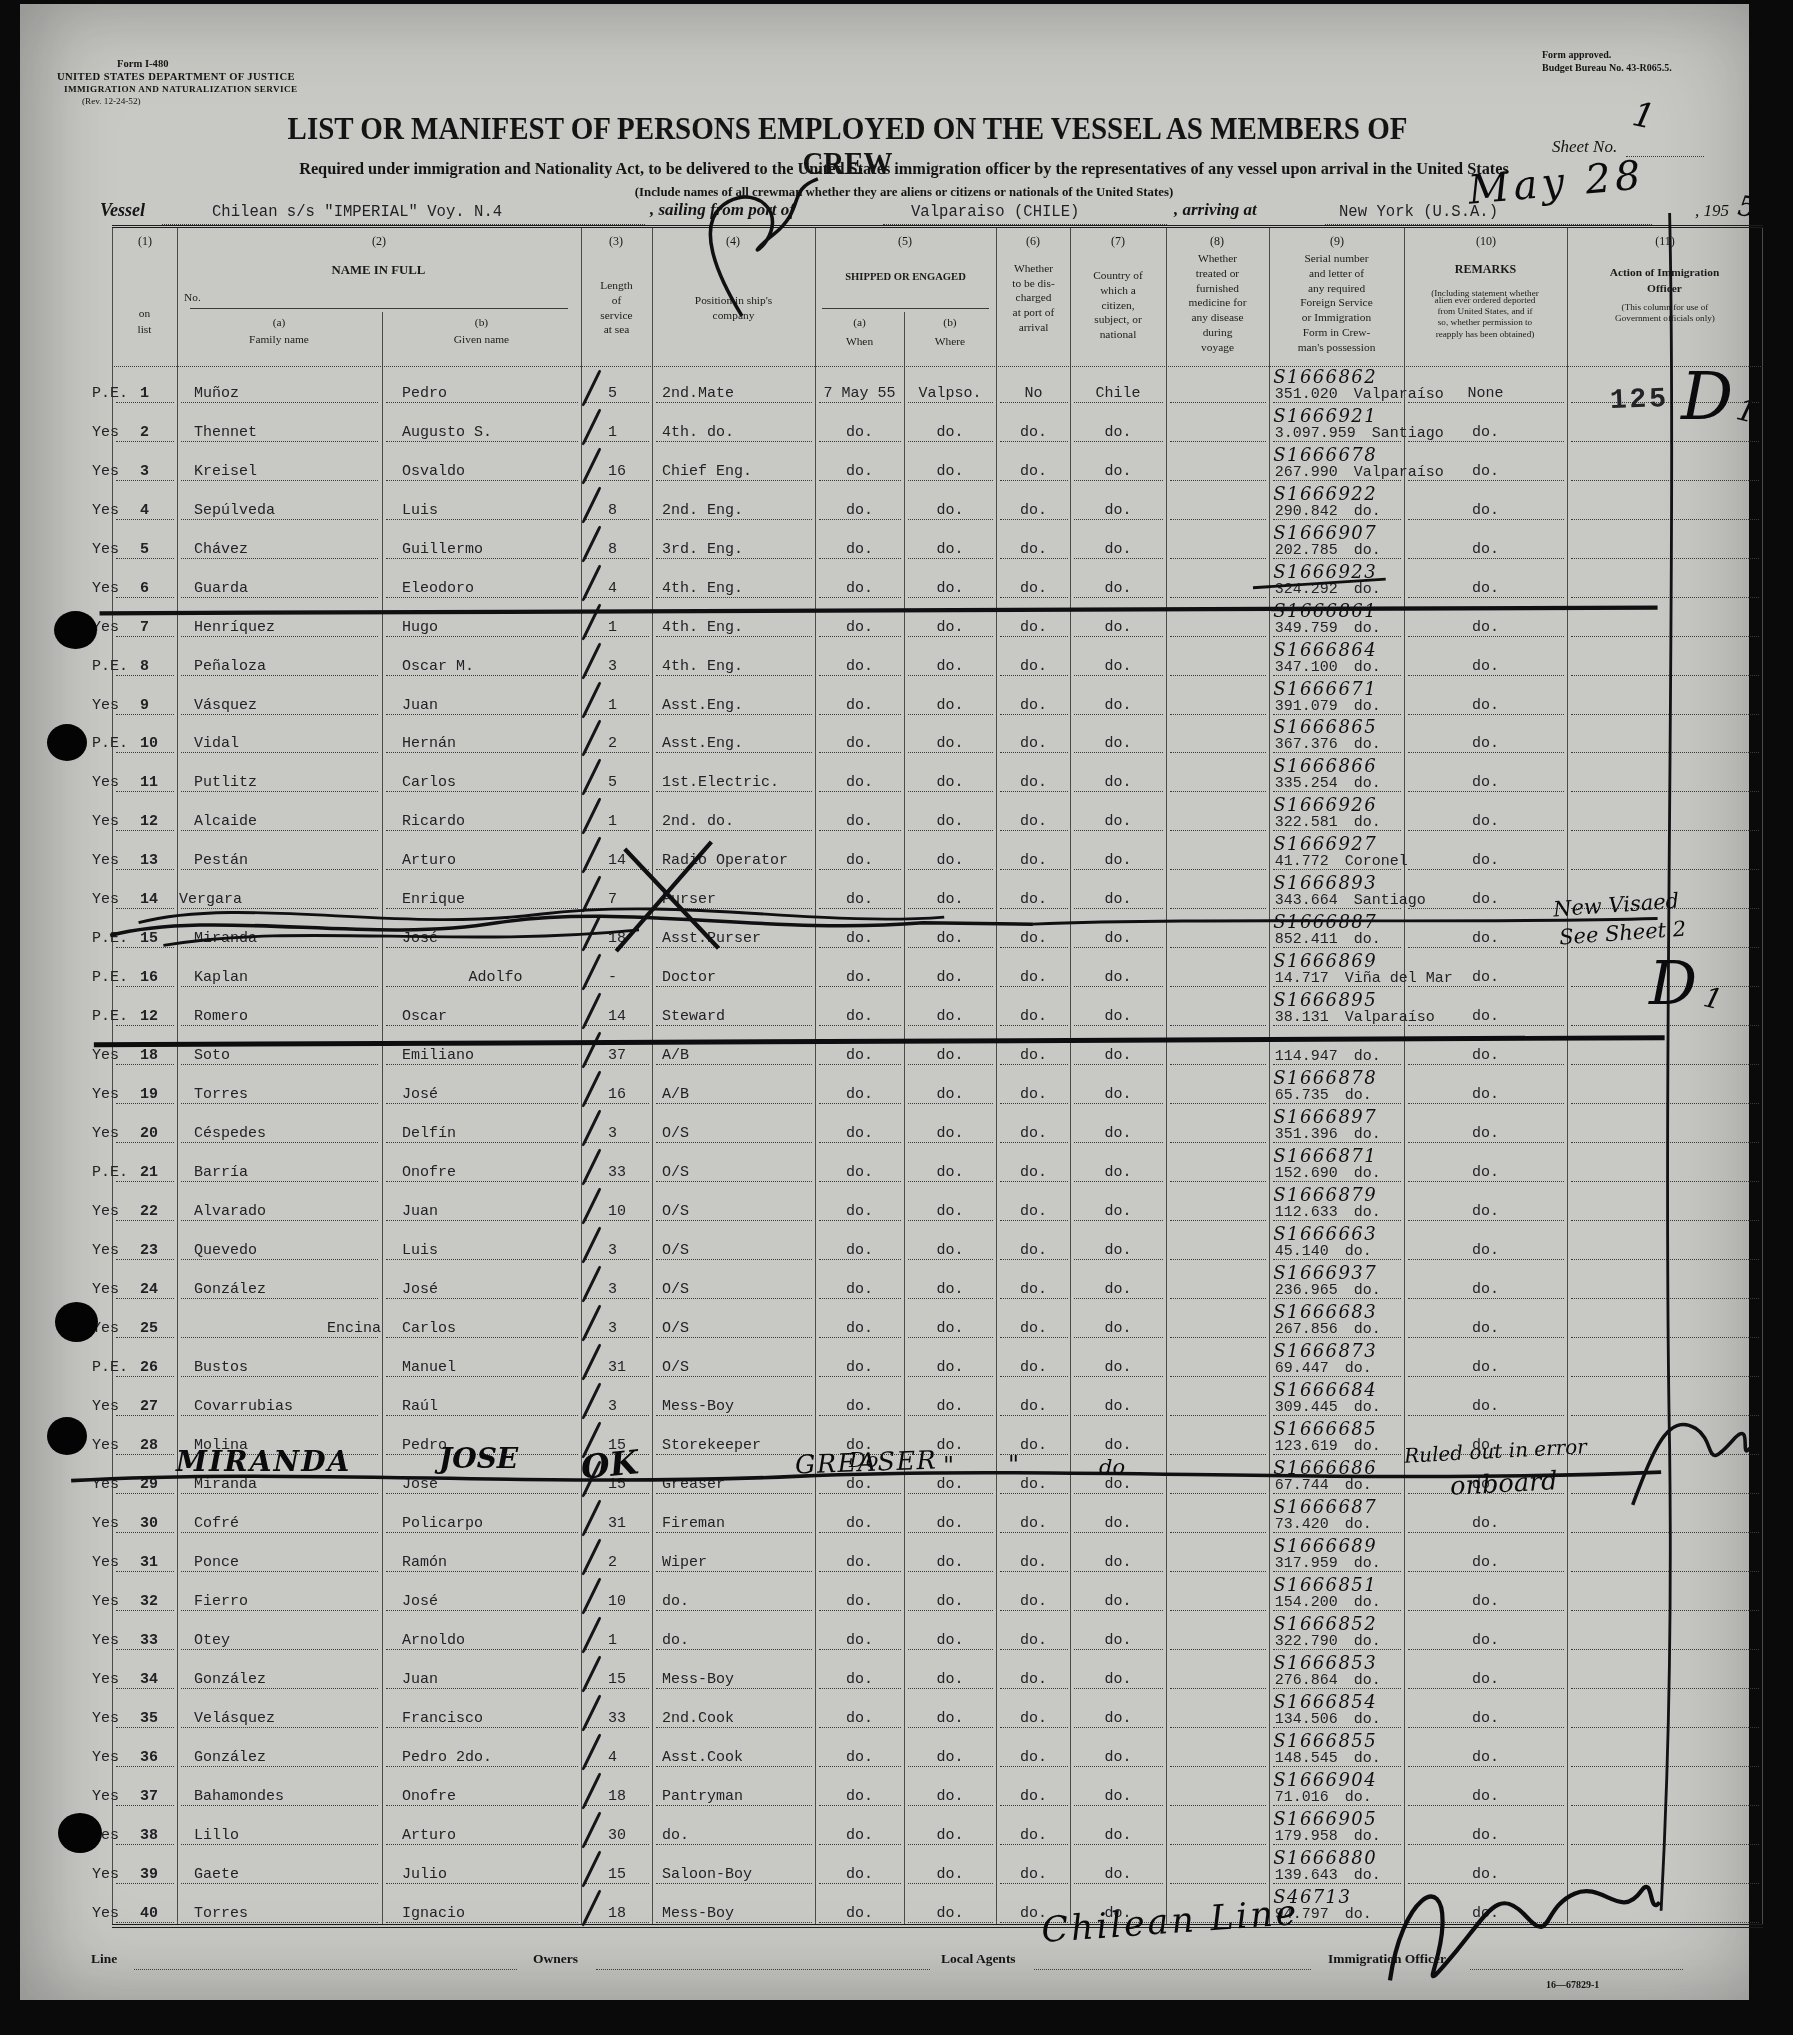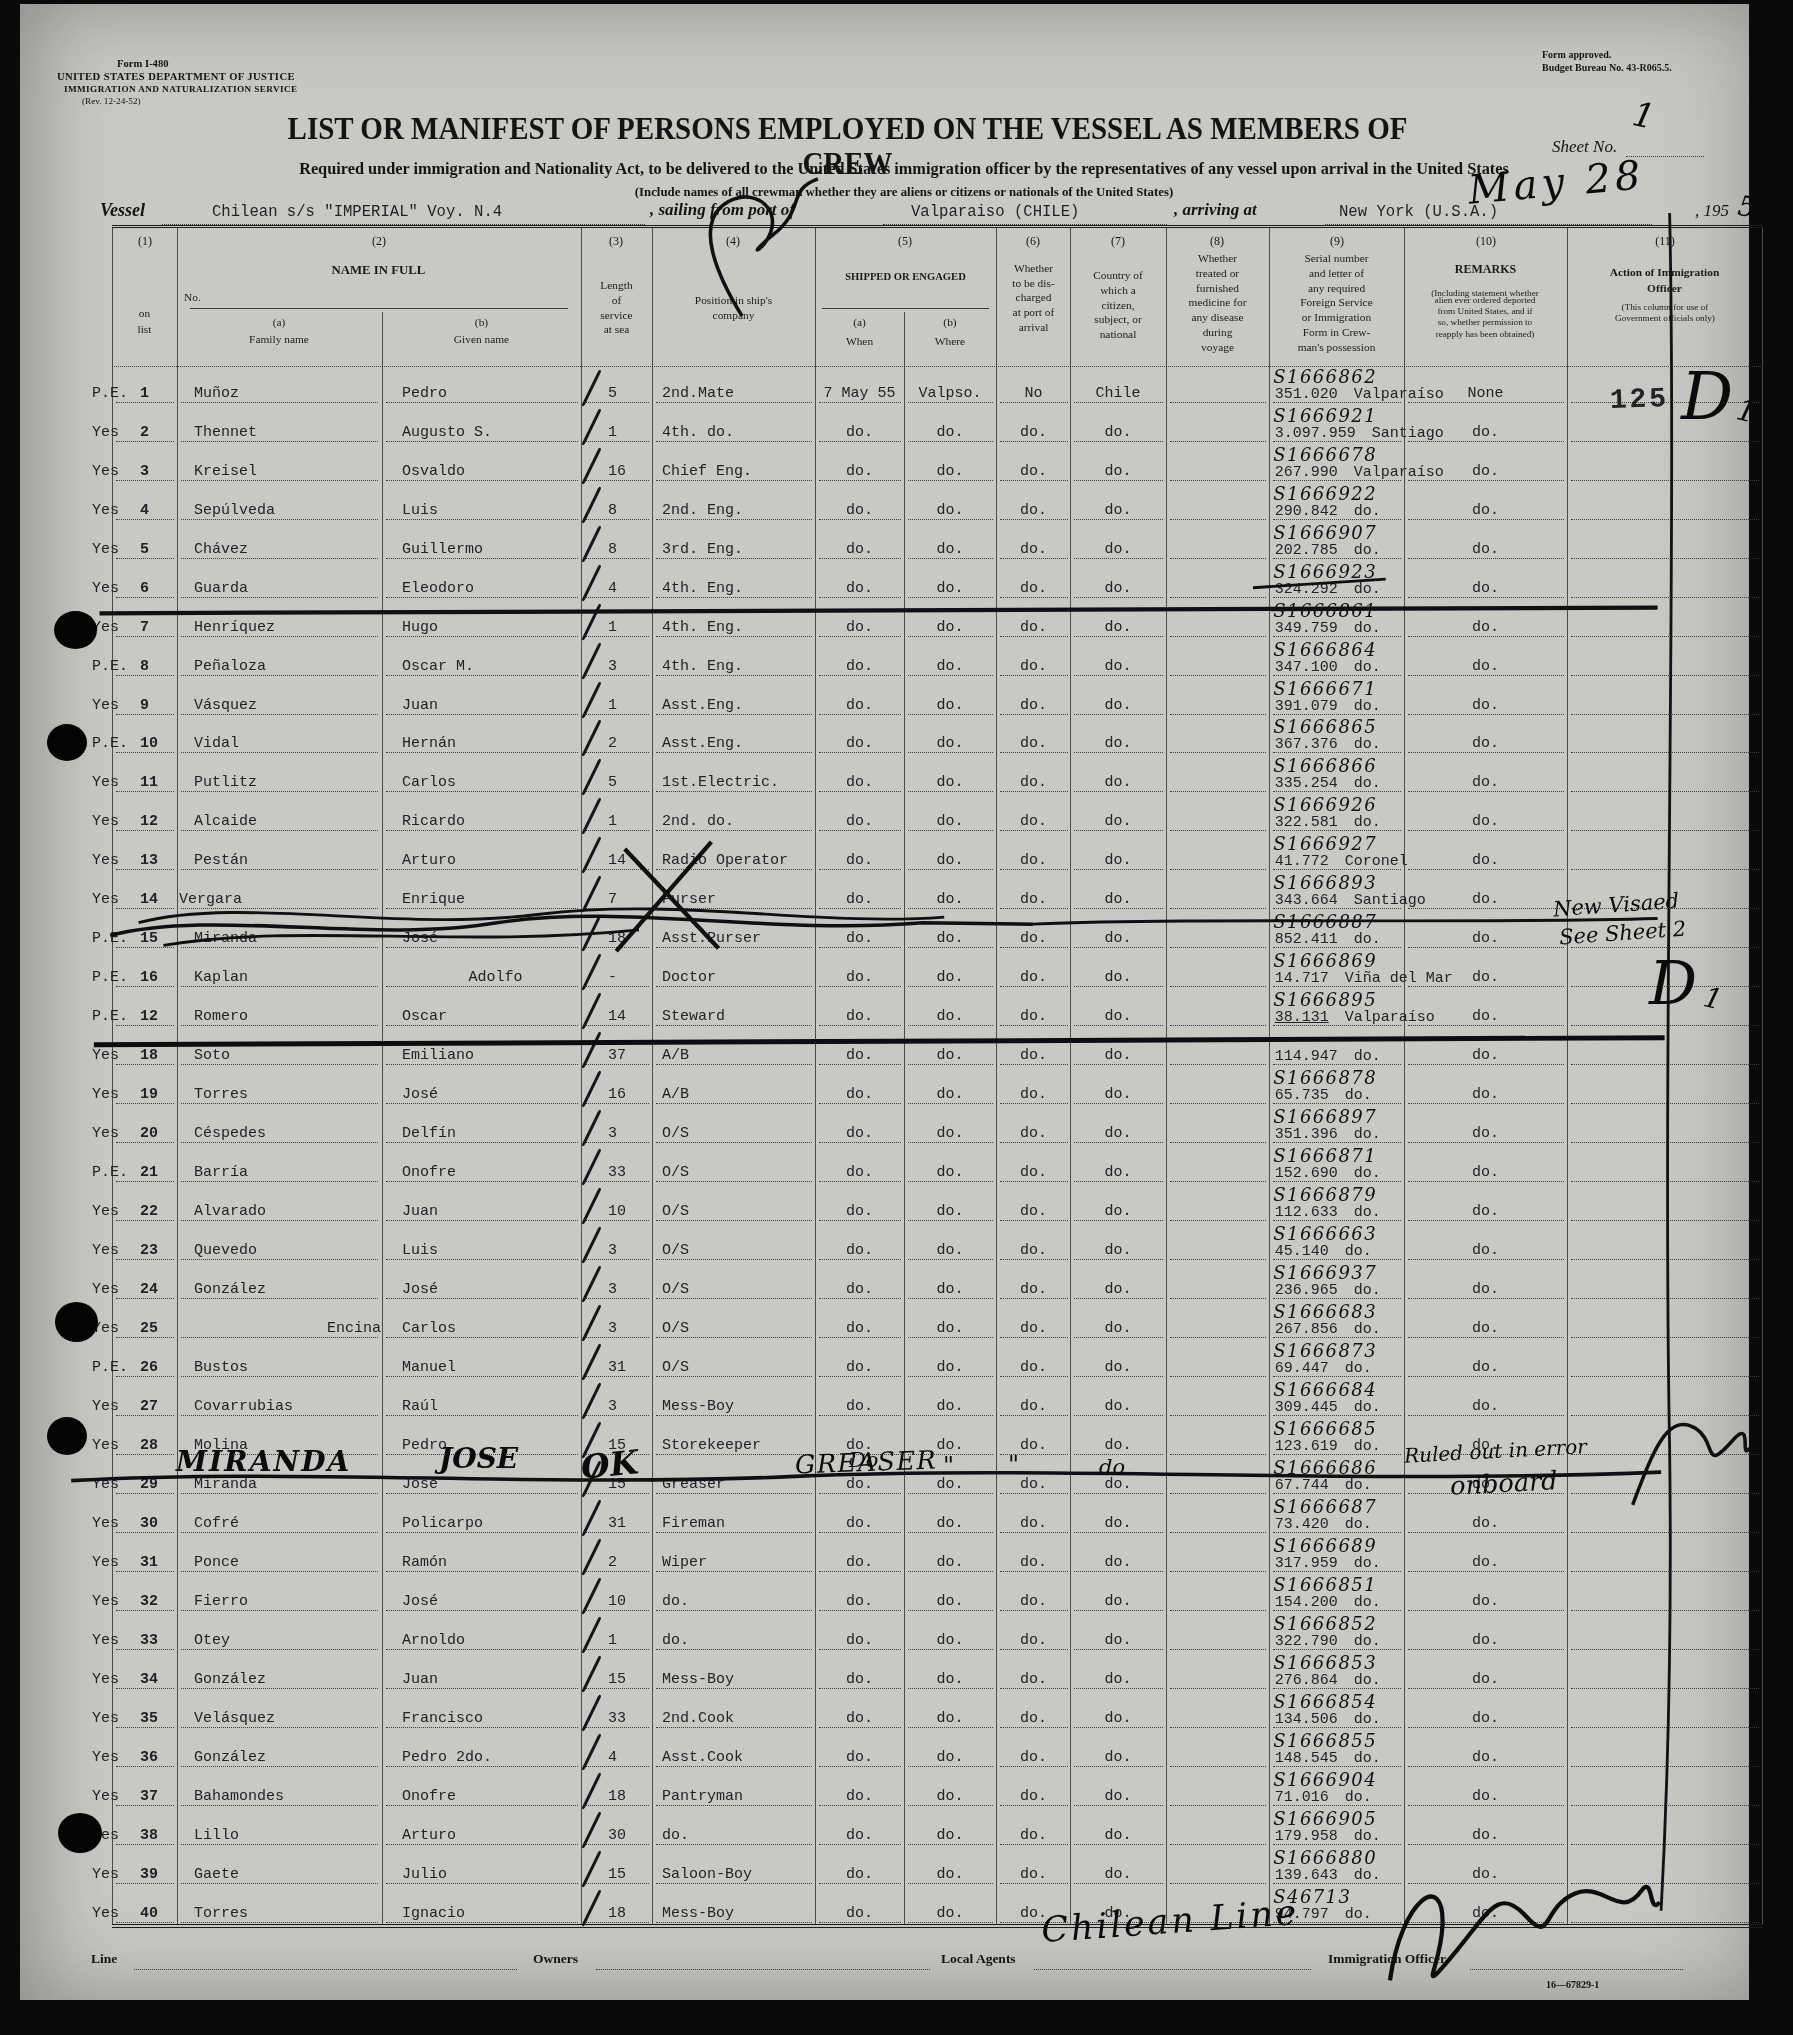--- a/index.html
+++ b/index.html
@@ -1070,21 +1070,21 @@
         <div class="cell" style="left: 958px; width: 96px;">
           <div class="dotline"></div>
           <div class="bt t ctr">do.</div>
         </div>
         <div class="cell" style="left: 1054px; width: 103px;">
           <div class="dotline"></div>
         </div>
         <div class="cell" style="left: 1157px; width: 135px;">
           <div class="dotline"></div>
           <div class="shw">S1666895</div>
-          <div class="styp t"><div style="display: inline; text-decoration: underline;">38.131</div><span> </span><div style="display: inline; margin-left: 7px;">Valparaíso</div></div>
+          <div class="styp t"><div style="display: inline;">38.131</div><span> </span><div style="display: inline; margin-left: 7px;">Valparaíso</div></div>
         </div>
         <div class="cell" style="left: 1292px; width: 163px;">
           <div class="dotline"></div>
           <div class="bt t ctr">do.</div>
         </div>
         <div class="cell" style="left: 1455px; width: 195px;">
           <div class="dotline"></div>
         </div>
       </div>
       <div class="row" style="top: 800px;">

